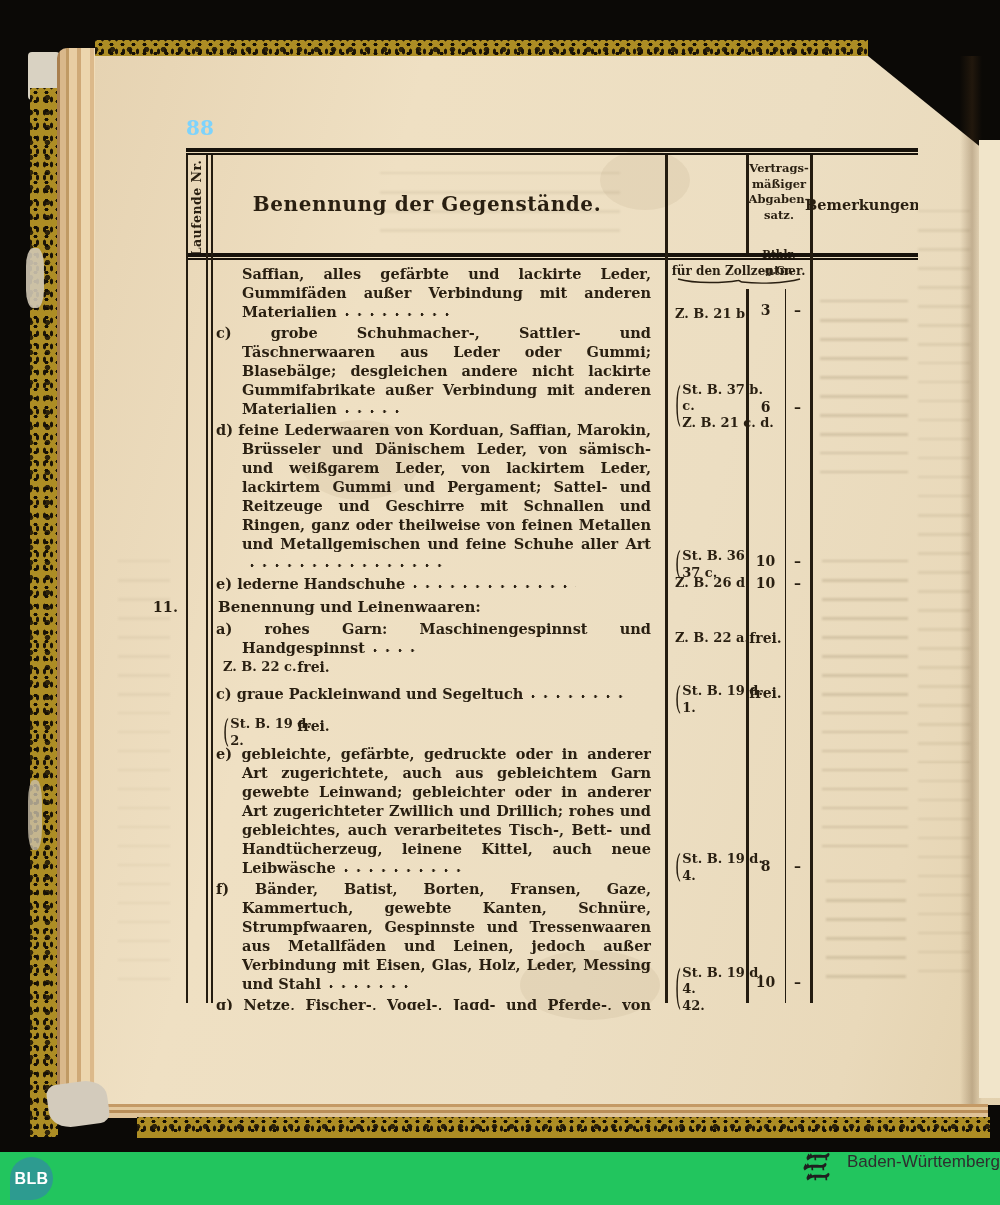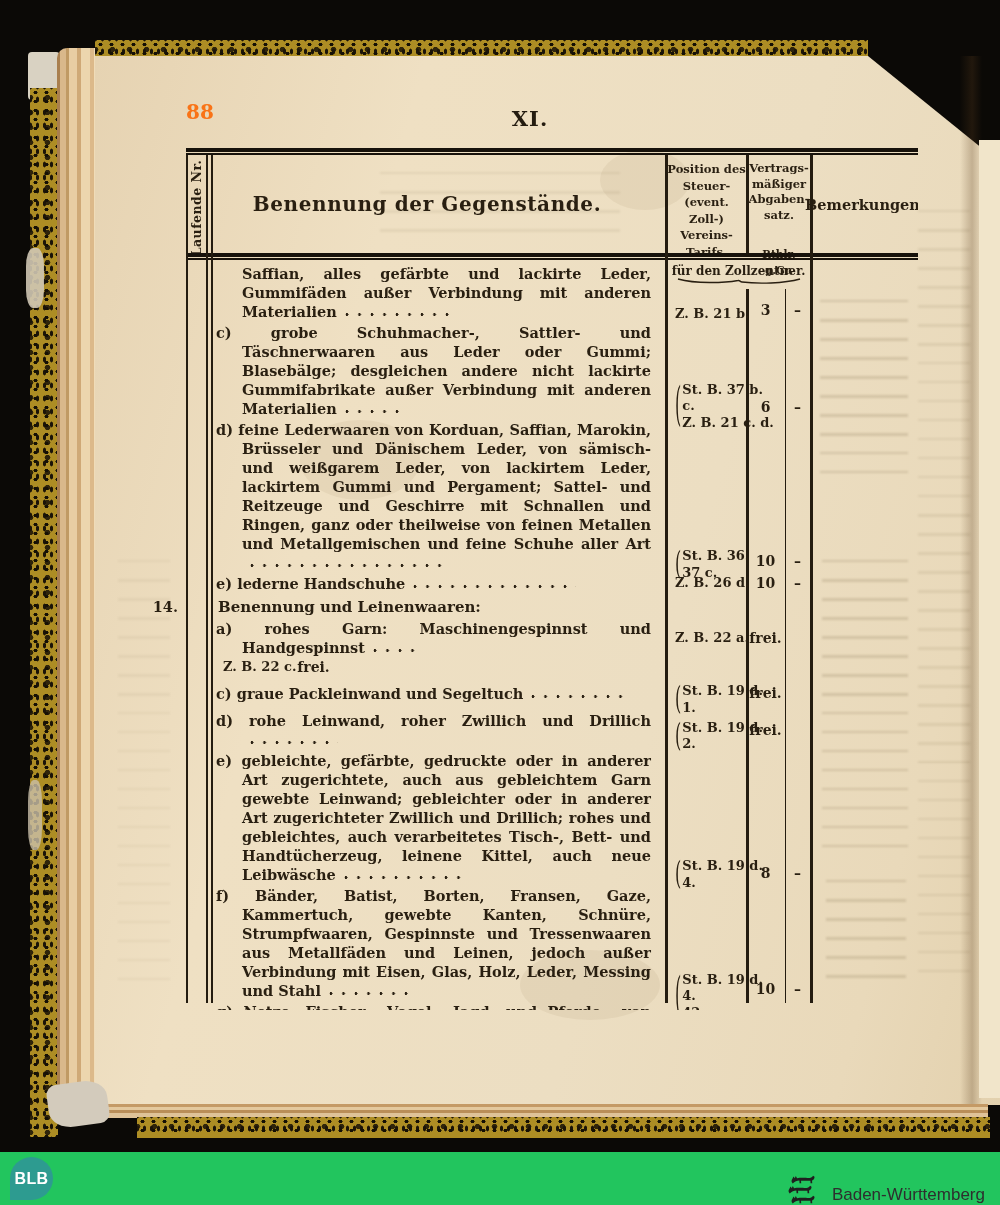--- a/index.html
+++ b/index.html
@@ -31,21 +31,21 @@
     background:linear-gradient(90deg,transparent,rgba(92,62,30,.28) 55%,transparent);}
   .right-sliver{position:absolute;left:979px;top:140px;width:21px;height:958px;background:#f1e5ca;}
   .bl-tear{position:absolute;left:48px;top:1082px;width:60px;height:44px;background:#d3cbbc;border-radius:10px 40%;transform:rotate(-8deg);}
   .stain{position:absolute;border-radius:50%;background:rgba(118,88,40,.07);}
 
   
   .smudge{position:absolute;background:repeating-linear-gradient(180deg,rgba(96,74,42,.16) 0 2.5px,transparent 2.5px 19px);
     filter:blur(1.3px);}
 
   
-  .pgnum{position:absolute;left:186px;top:100px;font-size:20px;font-weight:700;color:#f97316;}
+  .pgnum{position:absolute;left:186px;top:116px;font-size:20px;font-weight:700;color:#7dd3fc;}
   .chapter{position:absolute;left:0;top:106px;width:1000px;text-align:center;font-size:21px;font-weight:700;color:#241c10;letter-spacing:1px;}
   .chapter span{display:inline-block;transform:translateX(30px);}
 
   
   .tbl{position:absolute;left:148px;top:148px;width:770px;height:862px;color:#291f11;overflow:hidden;}
   .hrule{position:absolute;left:38px;width:732px;height:7px;}
   .hrule .a{height:3.5px;background:#17120b;}
   .hrule .b{height:1.6px;background:#17120b;margin-top:1.8px;}
   .vl{position:absolute;background:#241c10;}
 
@@ -83,21 +83,21 @@
   .c-bem{width:107px;}
   .row.end .c-rthlr,.row.end .c-ggr{padding-bottom:2px;}
 
   
   .footer{position:absolute;left:0;top:1152px;width:1000px;height:53px;background:#22c55e;
     font-family:"Liberation Sans", sans-serif;}
   .blb-logo{position:absolute;left:10px;top:5px;width:43px;height:43px;background:#2d9b90;
     border-radius:50% 50% 50% 0;display:flex;align-items:center;justify-content:center;
     color:#ffffff;font-weight:700;font-size:16px;letter-spacing:.3px;}
   .lib-name{position:absolute;left:64px;top:9px;color:#3b3b3b;font-weight:700;font-size:13.5px;line-height:17px;letter-spacing:.4px;}
-  .state{position:absolute;right:15px;top:0;height:53px;display:flex;align-items:flex-end;gap:15px;}
+  .state{position:absolute;right:0;top:0;height:53px;display:flex;align-items:flex-start;gap:15px;}
   .lions{display:flex;flex-direction:column;gap:0;}
   .lions svg{display:block;}
   .state-name{color:#2e2e2e;font-size:17px;font-weight:500;}
 </style>
 </head>
 <body>
 
 <div class="scan">
 
   <div class="spine-white-top"></div>
@@ -119,38 +119,30 @@
   <div class="stain" style="left:520px;top:950px;width:140px;height:70px;"></div>
 
   <div class="smudge" style="left:820px;top:300px;width:88px;height:190px;"></div>
   <div class="smudge" style="left:822px;top:560px;width:86px;height:300px;"></div>
   <div class="smudge" style="left:826px;top:880px;width:80px;height:110px;"></div>
   <div class="smudge" style="left:918px;top:210px;width:52px;height:770px;opacity:.6;"></div>
   <div class="smudge" style="left:380px;top:172px;width:240px;height:62px;opacity:.55;"></div>
   <div class="smudge" style="left:118px;top:560px;width:52px;height:420px;opacity:.4;"></div>
 
   <div class="pgnum">88</div>
-  <div class="chapter"><span>XI.</span></div>
 
   <div class="tbl">
     <div class="hrule" style="top:0;">
         <div class="a"></div>
         <div class="b"></div>
       </div>
 
     <div class="thead">
       <div class="h-lauf">Laufende Nr.</div>
       <div class="h-ben">Benennung der Gegenstände.</div>
-      <div class="h-pos">
-          <div>Position des</div>
-          <div>Steuer-</div>
-          <div>(event. Zoll-)</div>
-          <div>Vereins-</div>
-          <div>Tarifs.</div>
-        </div>
       <div class="h-rate">
         <div>
             <div>Vertrags-</div>
             <div>mäßiger</div>
             <div>Abgaben-</div>
             <div>satz.</div>
           </div>
         <div class="unit">Rthlr. g.Gr.</div>
       </div>
       <div class="h-bem">Bemerkungen.</div>
@@ -237,21 +229,21 @@
           <div class="c-tariff">
             <div>
               <div>Z. B. 26 d.</div>
             </div>
           </div>
           <div class="c-rthlr">10</div>
           <div class="c-ggr">–</div>
           <div class="c-bem"></div>
         </div>
         <div class="row" style="margin-top: 3px;">
-          <div class="c-num">14.</div>
+          <div class="c-num">11.</div>
           <div class="c-lauf"></div>
           <div class="c-main">
             <div class="sec">Benennung und Leinenwaaren:</div>
           </div>
           <div class="c-tariff"></div>
           <div class="c-rthlr"></div>
           <div class="c-ggr"></div>
           <div class="c-bem"></div>
         </div>
         <div class="row">
@@ -294,23 +286,20 @@
               <div>1.</div>
             </div>
           </div>
           <div class="c-rthlr">frei.</div>
           <div class="c-ggr"></div>
           <div class="c-bem"></div>
         </div>
         <div class="row">
           <div class="c-num"></div>
           <div class="c-lauf"></div>
-          <div class="c-main">
-            <div class="itm"><span>d) </span>rohe Leinwand, roher Zwillich und Drillich<span class="dots" style="width: 87.5px;"></span></div>
-          </div>
           <div class="c-tariff" style="transform: translateY(6px);">
             <span class="brace" style="transform: scaleY(1.95);">(</span>
             <div>
               <div>St. B. 19 d.</div>
               <div>2.</div>
             </div>
           </div>
           <div class="c-rthlr">frei.</div>
           <div class="c-ggr"></div>
           <div class="c-bem"></div>

